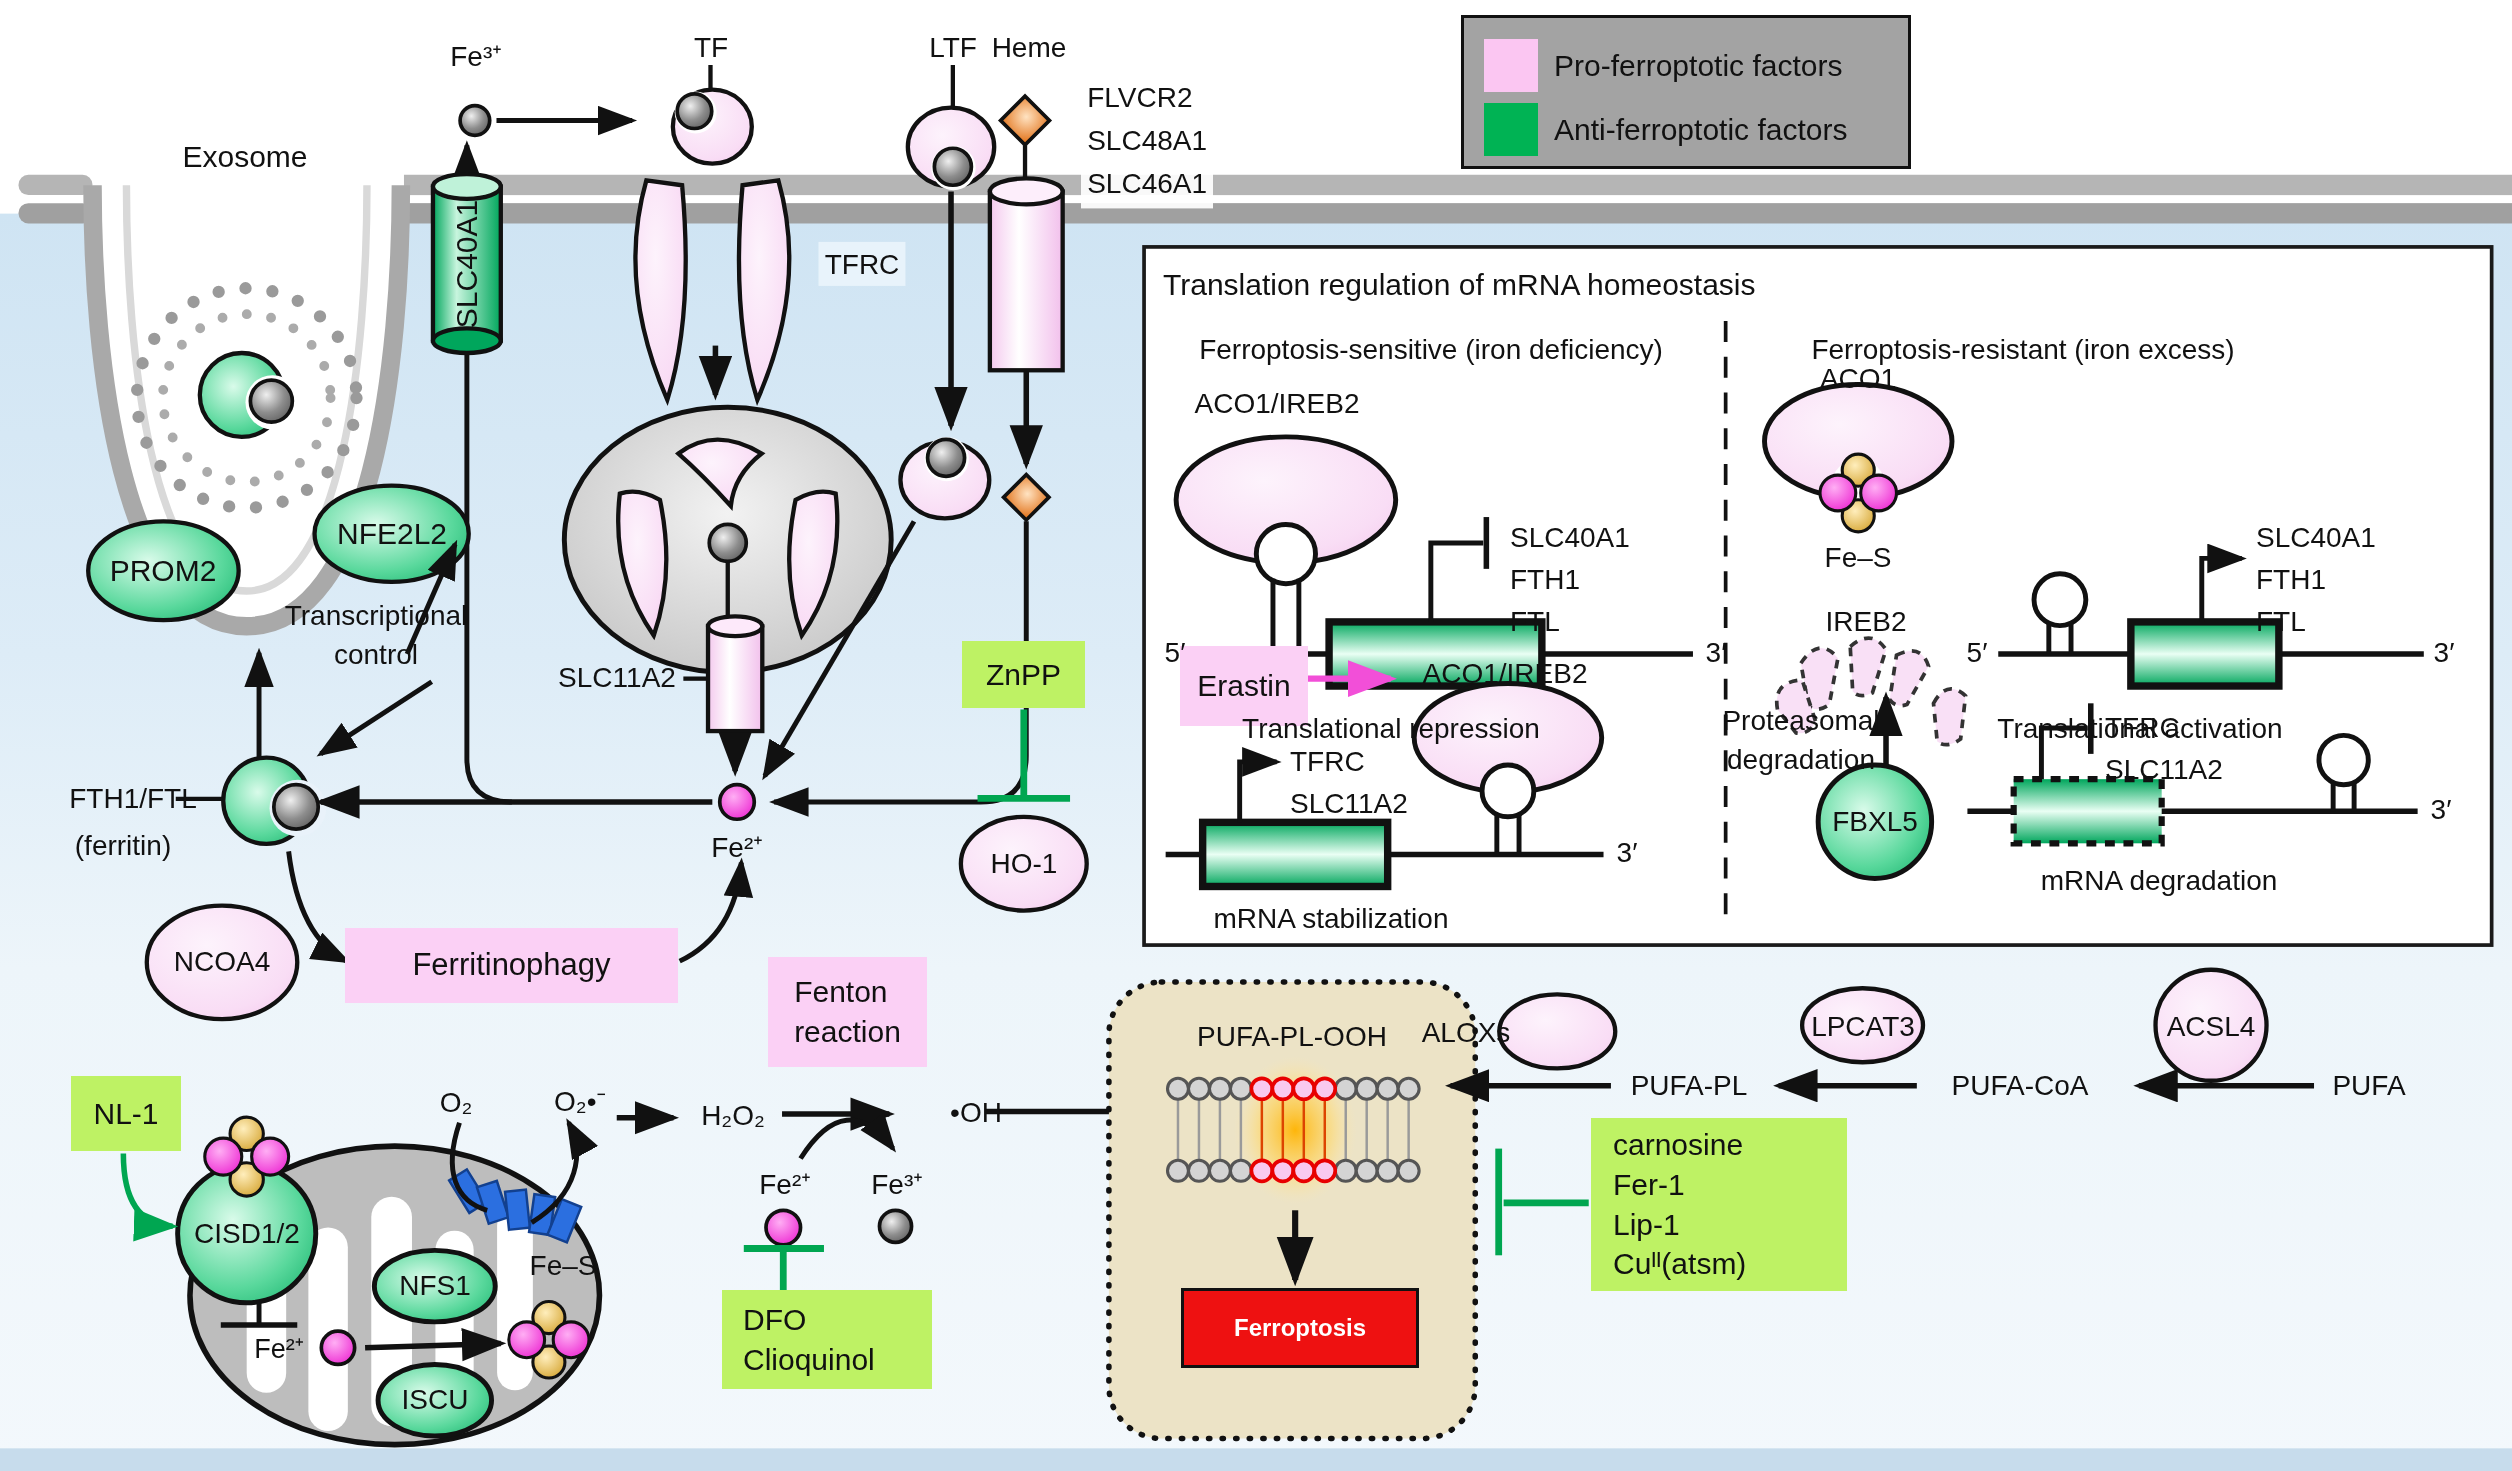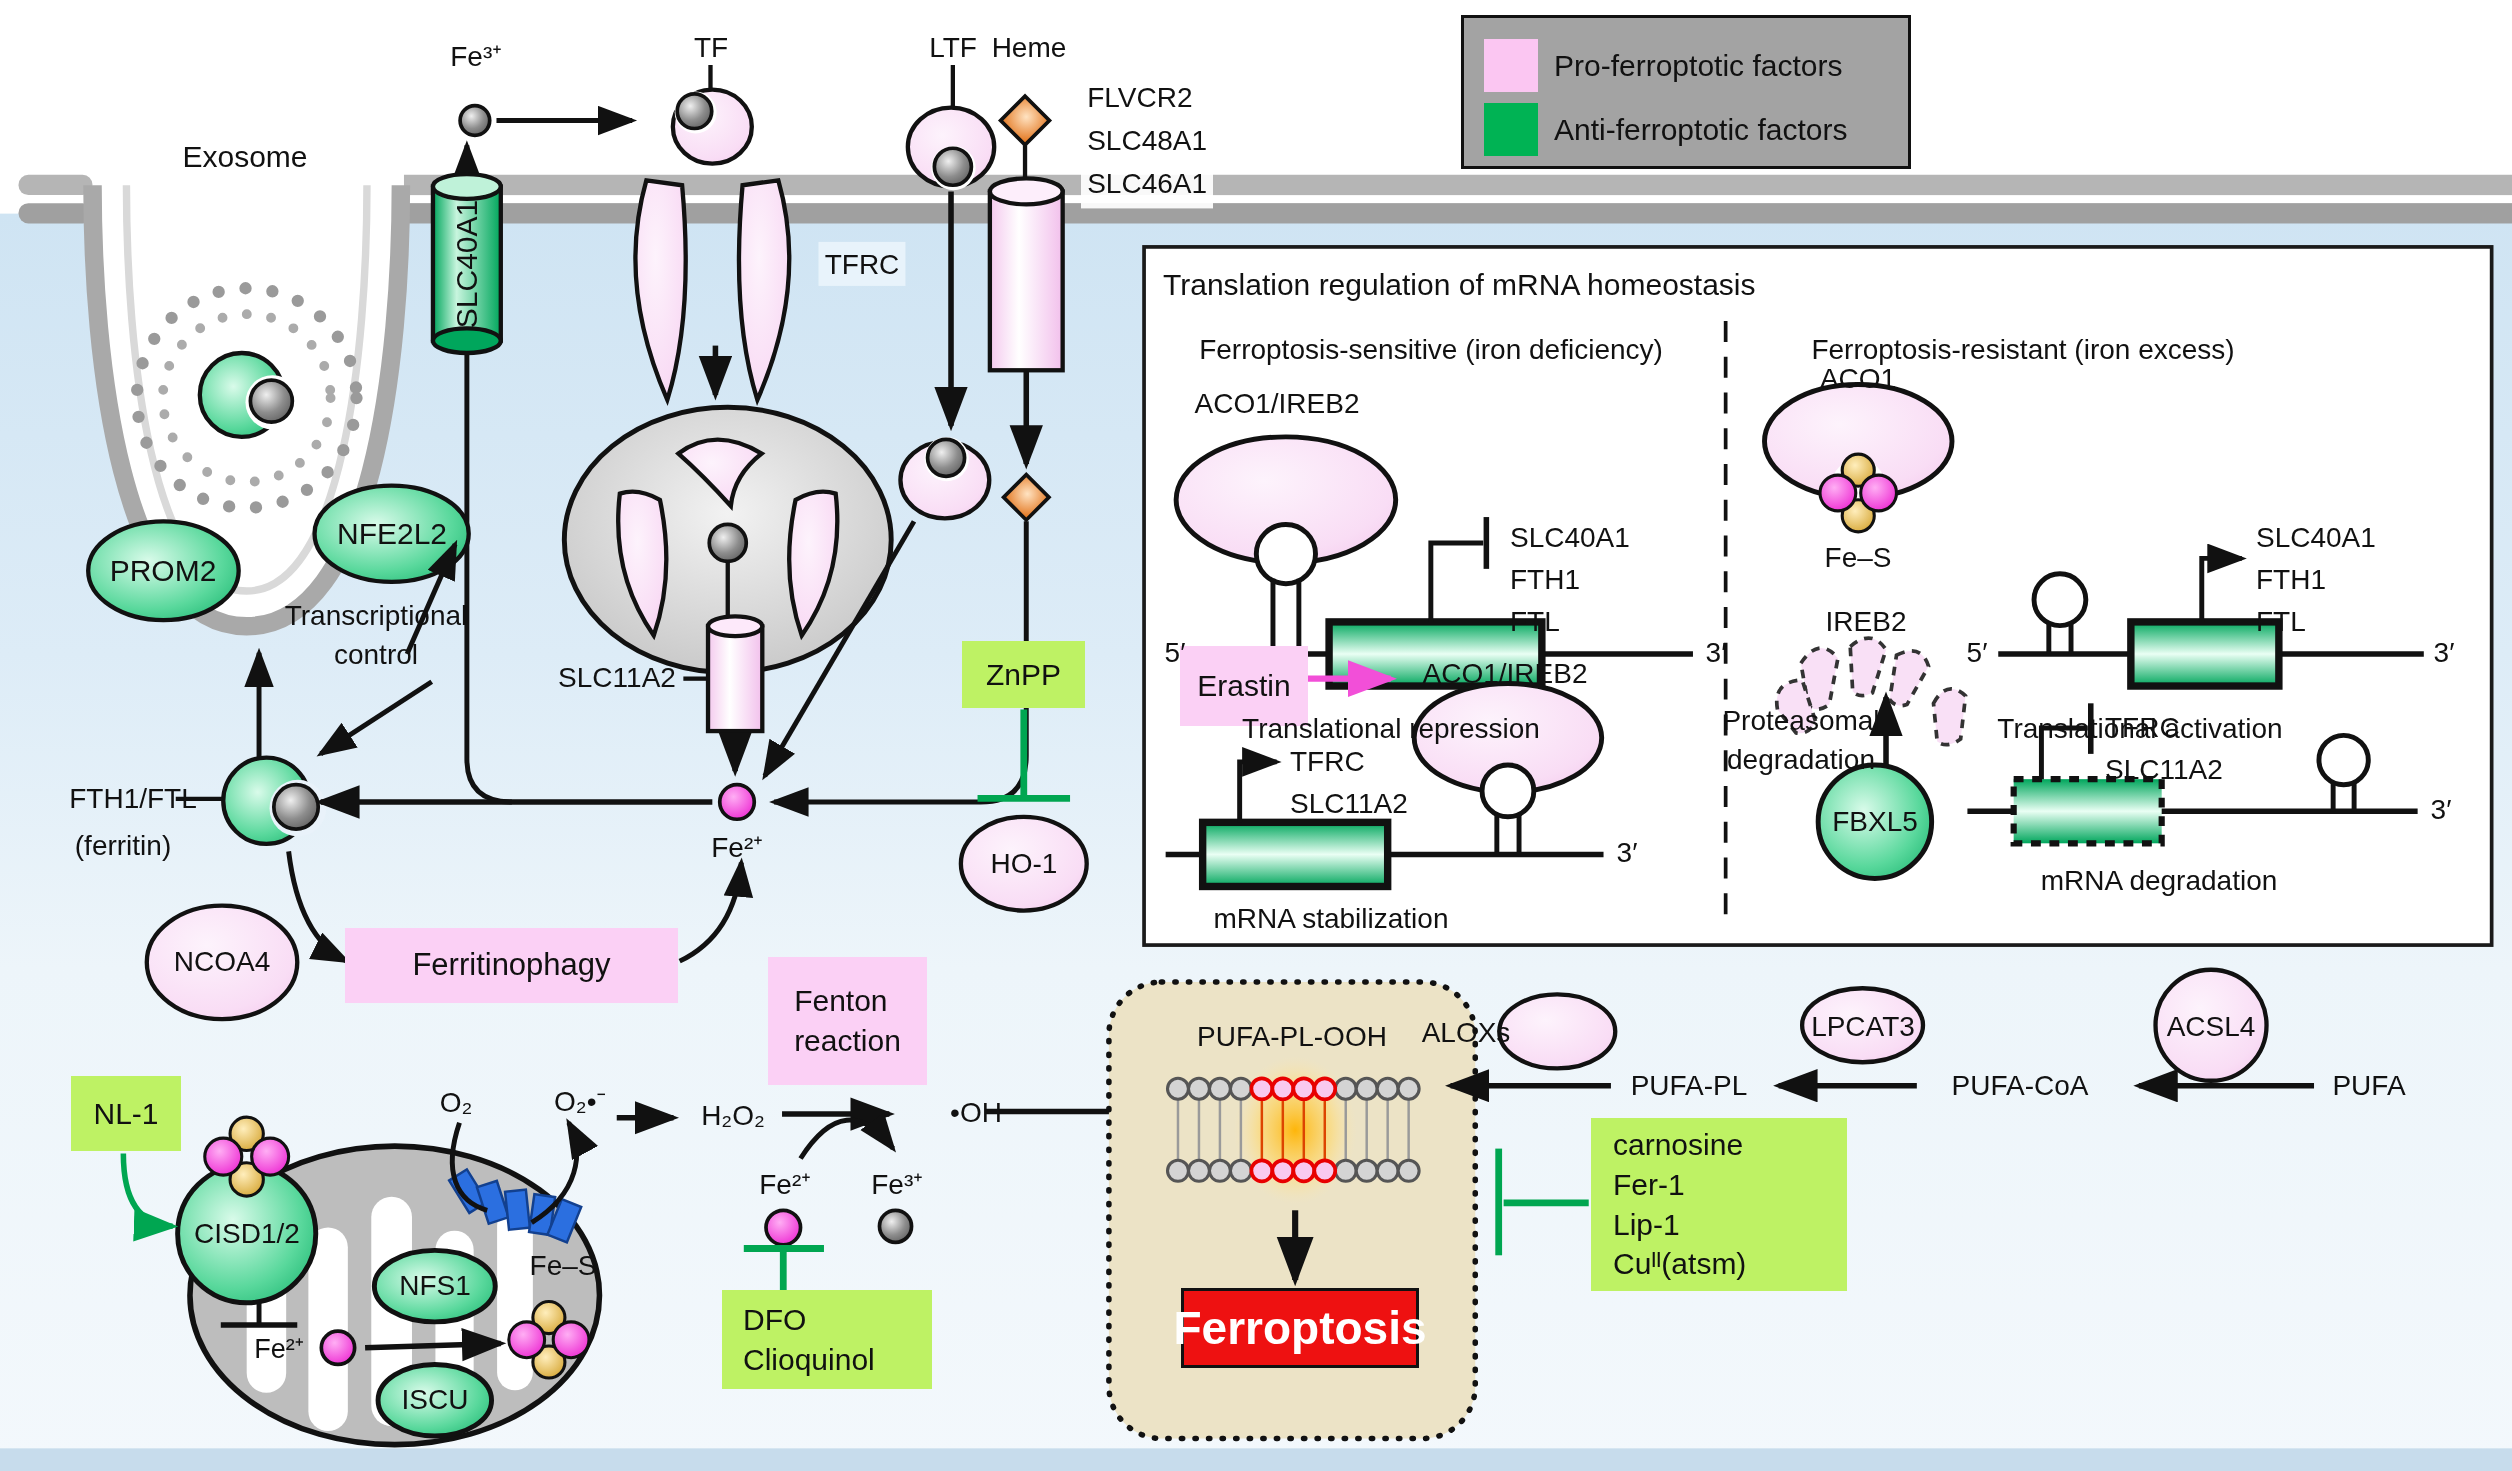--- a/index.html
+++ b/index.html
@@ -375,29 +375,29 @@
 <div class="lbl" style="left:617px;top:678px;">SLC11A2</div>
 <div class="lbl" style="left:1024px;top:864px;">HO-1</div>
 <div class="lbl" style="left:133px;top:799px;">FTH1/FTL</div>
 <div class="lbl" style="left:123px;top:846px;">(ferritin)</div>
 <div class="lbl" style="left:222px;top:962px;">NCOA4</div>
 <div class="lbl" style="left:737px;top:848px;">Fe²⁺</div>
 
 <div class="box box-green" style="left:962px;top:641px;width:123px;height:67px;"><span>ZnPP</span></div>
 <div class="box box-pink" style="left:345px;top:928px;width:333px;height:75px;font-size:31px;"><span>Ferritinophagy</span></div>
 <div class="box box-green" style="left:71px;top:1076px;width:110px;height:75px;"><span>NL-1</span></div>
-<div class="box box-pink" style="left:768px;top:957px;width:159px;height:128px;"><span>Fenton
+<div class="box box-pink" style="left:768px;top:957px;width:159px;height:110px;"><span>Fenton
 reaction</span></div>
 <div class="box box-green box-left" style="left:722px;top:1290px;width:189px;height:99px;padding-left:21px;"><span>DFO
 Clioquinol</span></div>
 <div class="box box-green box-left" style="left:1591px;top:1118px;width:234px;height:173px;padding-left:22px;"><span>carnosine
 Fer-1
 Lip-1
 Cuᴵᴵ(atsm)</span></div>
-<div class="box box-red" style="left:1181px;top:1288px;width:232px;height:74px;font-size:46px;"><span>Ferroptosis</span></div>
+<div class="box box-red" style="left:1181px;top:1288px;width:232px;height:74px;font-size:24px;"><span>Ferroptosis</span></div>
 <div class="box box-pink" style="left:1153px;top:646px;width:128px;height:80px;margin-left:27px;"><span>Erastin</span></div>
 
 <div class="legend" style="left:1461px;top:15.4px;width:444px;height:148px;">
   <div class="legend-row" style="left:20px;top:21px;">
     <span class="swatch" style="background:#fbc6f2;"></span>
     <span style="margin-left:16px;font-size:30px;">Pro-ferroptotic factors</span>
   </div>
   <div class="legend-row" style="left:20px;top:85px;">
     <span class="swatch" style="background:#00b354;"></span>
     <span style="margin-left:16px;font-size:30px;">Anti-ferroptotic factors</span>

